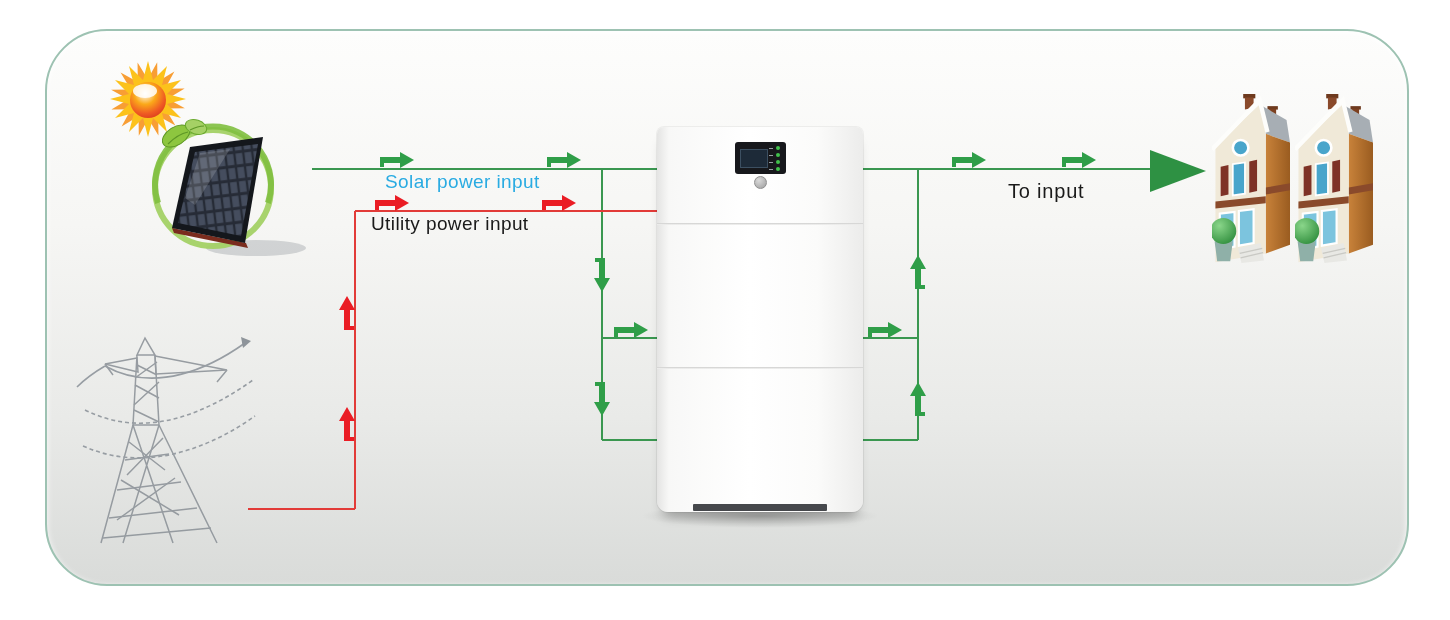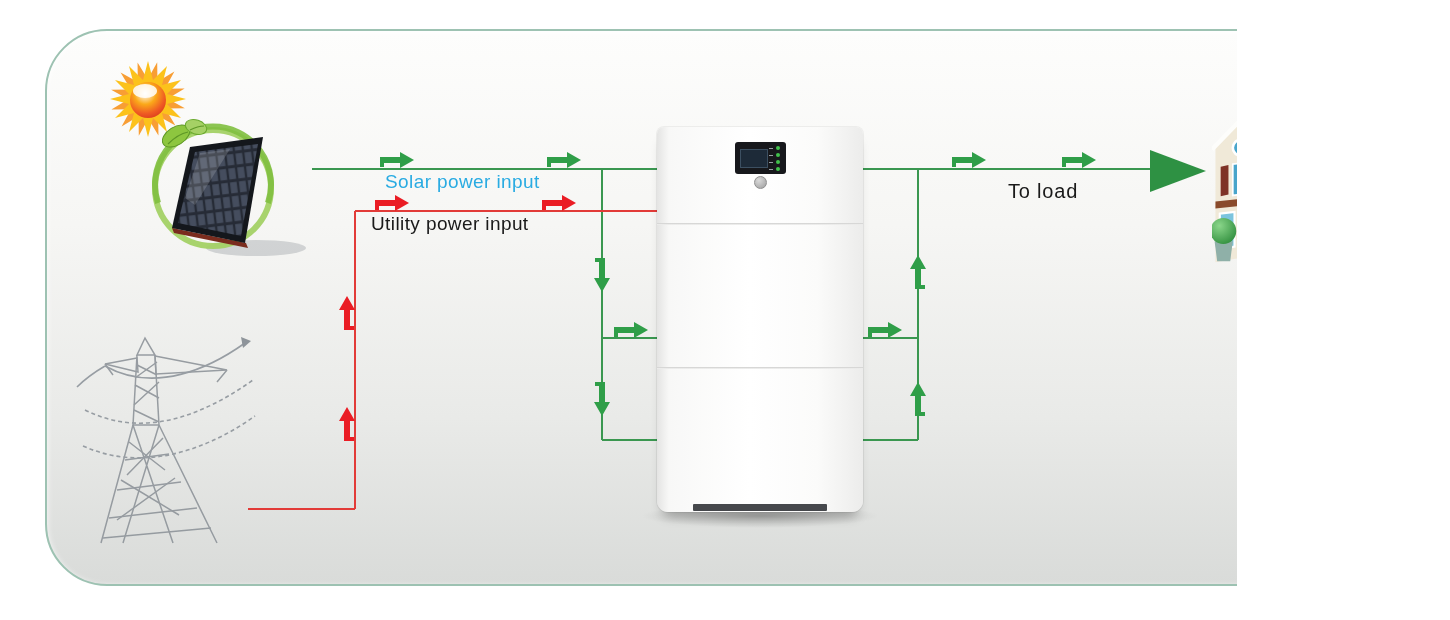--- a/index.html
+++ b/index.html
@@ -1,16 +1,16 @@
 <!DOCTYPE html>
 <html style="--solar_flow: #3a9750; --arrow_green: #2f9e48; --arrow_green_dark: #2e9143; --utility_flow: #e23b38; --arrow_red: #ea1c24; --label_solar: #29abe2; --label_dark: #1a1a1a; --panel_border: #9dc2b2;"><head>
 <meta charset="utf-8">
 <style>
   html,body{margin:0;padding:0;background:#fff;font-family:"Liberation Sans",sans-serif;}
-  .canvas{position:relative;width:1237px;height:620px;background:#ffffff;overflow:hidden;}
+  .canvas{position:relative;width:1450px;height:620px;background:#ffffff;overflow:hidden;}
 
   
   .panel{
     position:absolute;left:45px;top:29px;width:1360px;height:553px;
     border:2px solid var(--panel_border,#9dc2b2);
     border-radius:62px;
     background:linear-gradient(to bottom,#fdfdfc 0%,#f6f6f4 35%,#e9eae8 70%,#d9dbd9 100%);
     box-shadow:inset 0 2px 6px rgba(255,255,255,.9);
   }
 
@@ -209,15 +209,15 @@
         <polygon points="3,170 24,170 21,193 6,193" fill="#8fb0a8"></polygon>
         <circle cx="13" cy="158" r="15" fill="url(#bushgrad)"></circle>
       </symbol>
     </defs>
     <use href="#house" x="90" y="6" width="78" height="185"></use>
     <use href="#house" x="7" y="6" width="78" height="185"></use>
   </svg>
 
   <div class="flow-label label-solar">Solar power input</div>
   <div class="flow-label label-utility">Utility power input</div>
-  <div class="flow-label label-load">To load</div>
+  <div class="flow-label label-load">To input</div>
 
 </div>
 
 </body></html>

